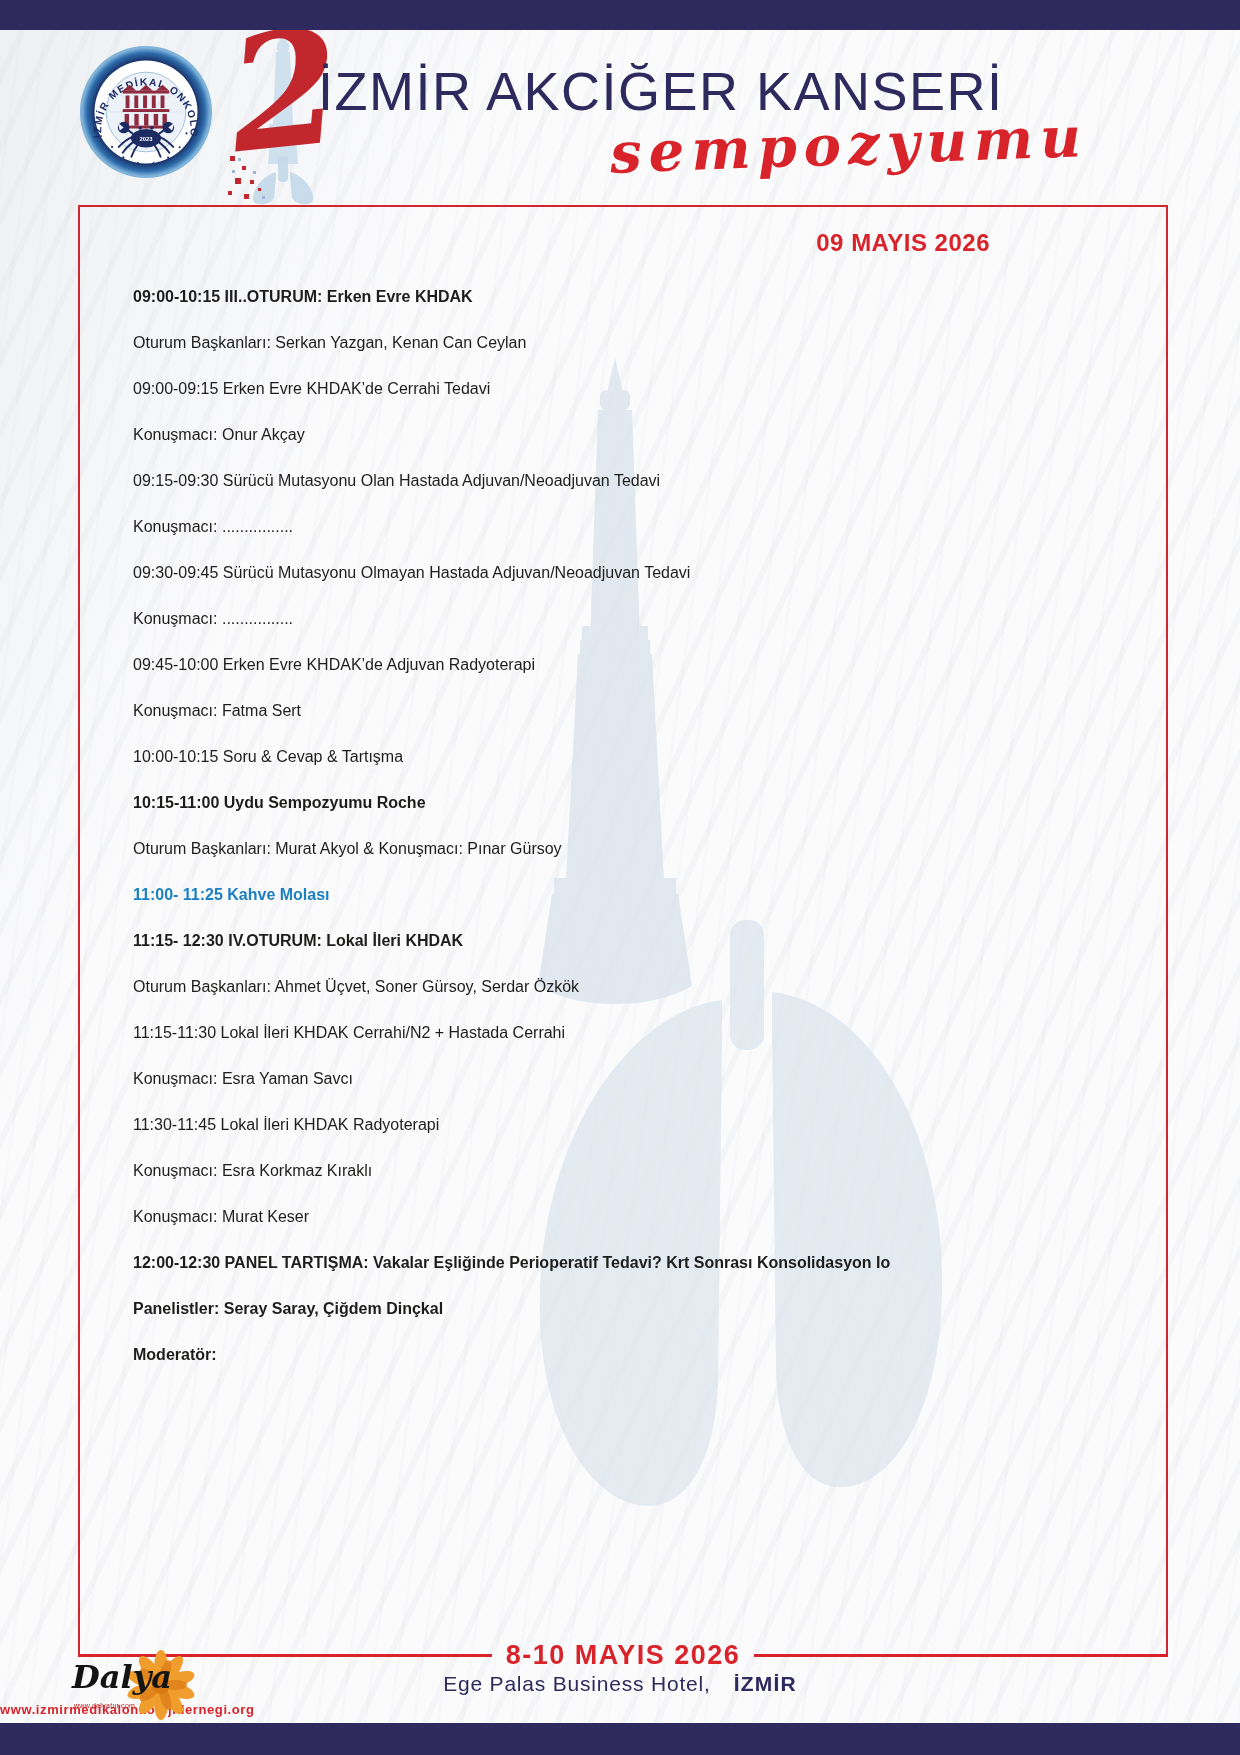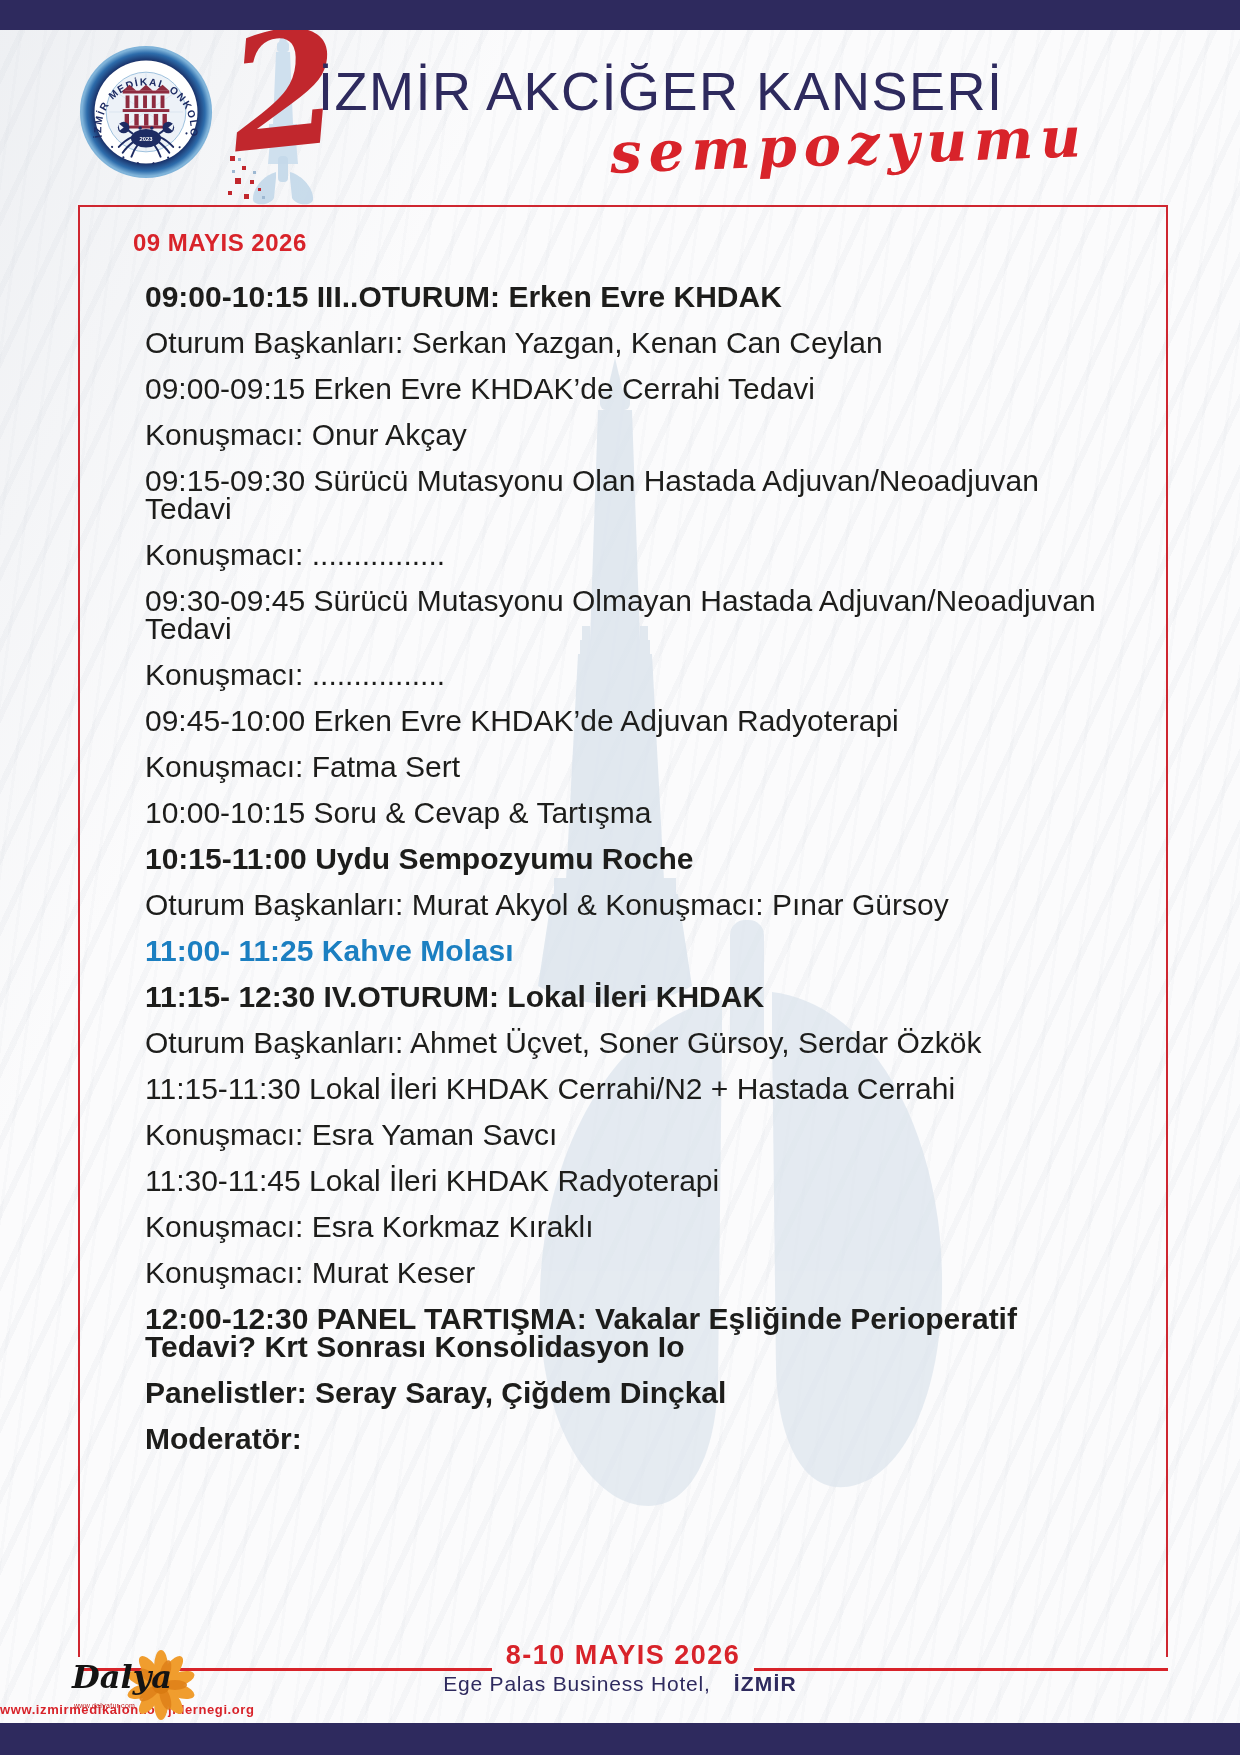--- a/index.html
+++ b/index.html
@@ -44,32 +44,32 @@
     font-family:"DejaVu Serif",serif;font-style:italic;font-weight:bold;
     font-size:56px;letter-spacing:7px;color:var(--red);transform:rotate(-2deg)
   }
 
   
   .program{
     position:absolute;left:78px;top:205px;width:1090px;height:1452px;z-index:2;
     border:2px solid #cf2630;border-bottom:none;padding:16px 40px 0 53px
   }
   .date-heading{
-    margin:6px 0 26px;padding-right:136px;text-align:left;
+    margin:6px 0 26px;padding-right:136px;text-align:right;
     font-size:24px;font-weight:700;letter-spacing:.5px;color:var(--red)
   }
-  .line{font-size:30px;line-height:28px;margin:0 12px 18px;color:var(--ink)}
+  .line{font-size:16px;line-height:28px;margin:0 0 18px;color:var(--ink)}
   .line.bold{font-weight:700}
   .line.break{font-weight:700;color:var(--break-blue)}
 
   
   footer{position:absolute;inset:0;z-index:4;pointer-events:none}
   .dates-row{
     position:absolute;left:78px;top:1640px;width:1090px;
-    display:flex;align-items:flex-end;gap:14px
+    display:flex;align-items:center;gap:14px
   }
   .rule{flex:1;height:3px;background:var(--red)}
   .fdates{font-size:27px;font-weight:700;letter-spacing:1.5px;color:var(--red);white-space:nowrap}
   .venue{
     position:absolute;left:0;top:1672px;width:100%;text-align:center;
     font-size:21px;letter-spacing:.8px;color:var(--navy)
   }
   .venue b{margin-left:23px;letter-spacing:1.2px}
   .site{
     position:absolute;left:0;top:1702px;width:100%;text-align:left;display:block;

